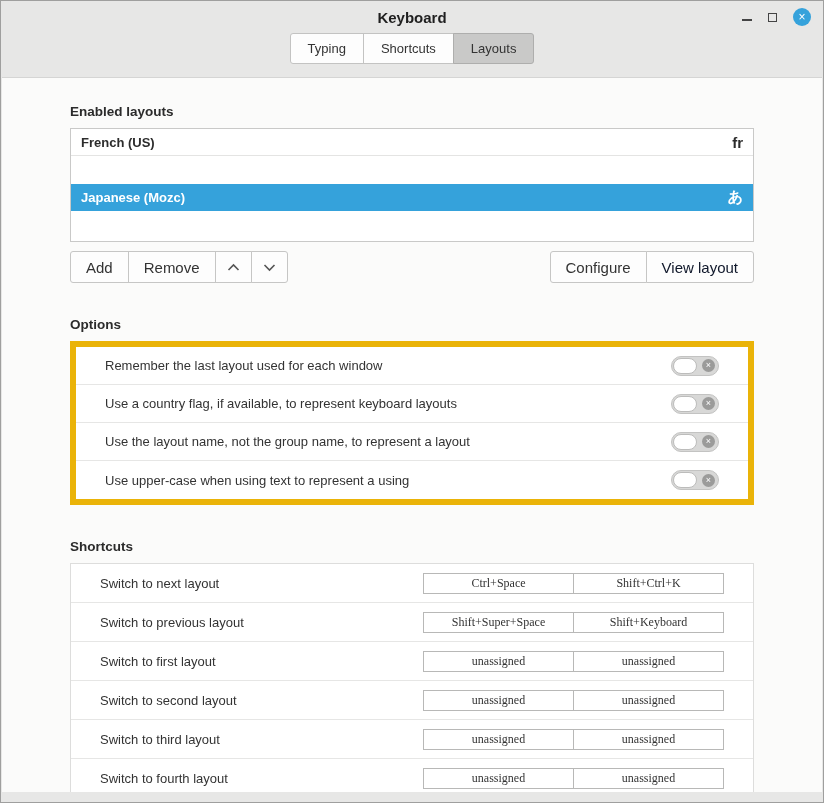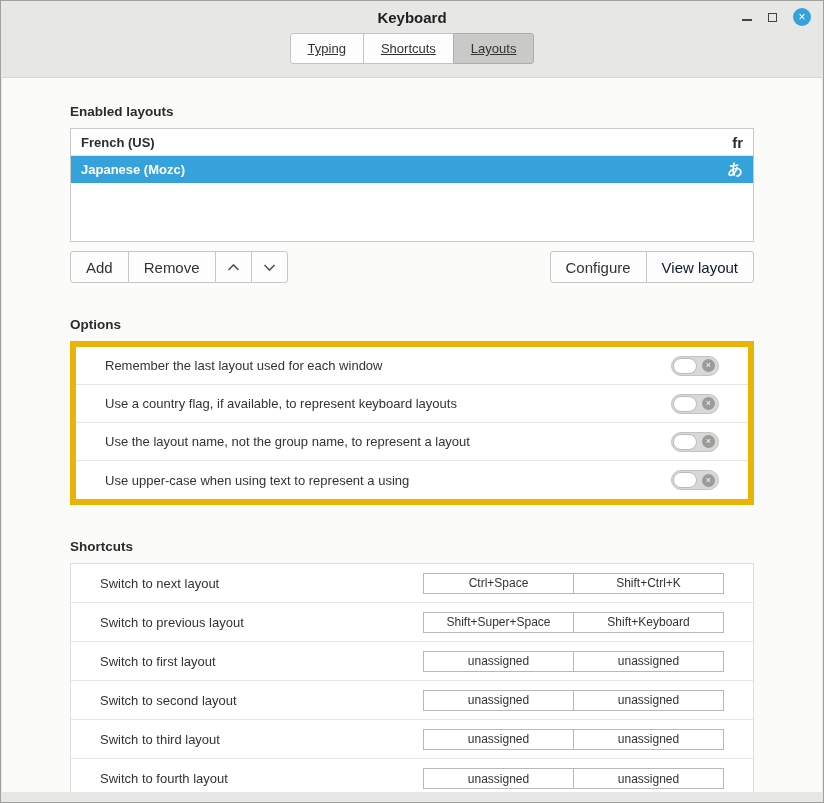--- a/index.html
+++ b/index.html
@@ -28,21 +28,21 @@
     display:flex; align-items:center; justify-content:center;
     font-size:12px; line-height:1; padding-bottom:1px;
   }
 
   
   .tabbar { height:43px; display:flex; justify-content:center; align-items:flex-start; }
   .tabs { display:flex; }
   .tab {
     background:#fdfdfd; border:1px solid #c3c3c2;
     height:31px; padding:0 17px; margin-left:-1px;
-    display:flex; align-items:center; font-size:13px; color:#333;text-decoration:underline;
+    display:flex; align-items:center; font-size:13px; color:#333;
   }
   .tab:first-child { border-radius:3px 0 0 3px; margin-left:0; }
   .tab:last-child  { border-radius:0 3px 3px 0; }
   .tab.active { background:#c9c9c8; border-color:#aeaead; }
 
   
   .content {
     position:absolute; top:76px; left:1px; right:1px; bottom:10px;
     background:#fbfbfa; border-top:1px solid #d5d5d4;
     overflow:hidden;
@@ -52,21 +52,21 @@
   .mt-first { margin-top:26px; }
   .mt-sect  { margin-top:34px; }
 
   
   .layout-list { border:1px solid #c9c9c8; background:#fff; height:114px; overflow:hidden; }
   .layout-row {
     height:27px; display:flex; align-items:center; justify-content:space-between;
     padding:0 10px; border-bottom:1px solid #e4e4e3;
     font-size:13px; font-weight:bold; color:#2c2c2c;
   }
-  .layout-row.selected { background:var(--accent); border-bottom-color:var(--accent); color:#fff; }
+  .layout-row.selected { background:var(--accent); border-bottom-color:var(--accent); color:#fff;margin-top:28px; }
   .layout-badge { font-size:15px; font-weight:bold; }
 
   
   .buttons-row { display:flex; justify-content:space-between; margin-top:9px; }
   .btn-group { display:flex; }
   .btn {
     background:#fdfdfd; border:1px solid #c6c6c5;
     height:32px; padding:0 15px; margin-left:-1px;
     display:flex; align-items:center; justify-content:center;
     font-size:15px; color:#333; cursor:default;
@@ -103,21 +103,21 @@
     font-size:9px; line-height:1;
   }
 
   
   .sc-list { border:1px solid #dddddc; background:#fff; }
   .sc-row {
     height:39px; display:flex; align-items:center; justify-content:space-between;
     padding:0 29px; border-bottom:1px solid #e6e6e5; font-size:13px; color:#333;
   }
   .sc-row:last-child { border-bottom:none; }
-  .kb-group { display:flex; }
+  .kb-group { display:flex;font-family:Liberation Serif, serif; }
   .kb {
     width:151px; height:21px; margin-left:-1px;
     background:#fff; border:1px solid #b8b8b7;
     display:flex; align-items:center; justify-content:center;
     font-size:12px; color:#333; cursor:default;
   }
 </style>
 </head>
 <body>
 

